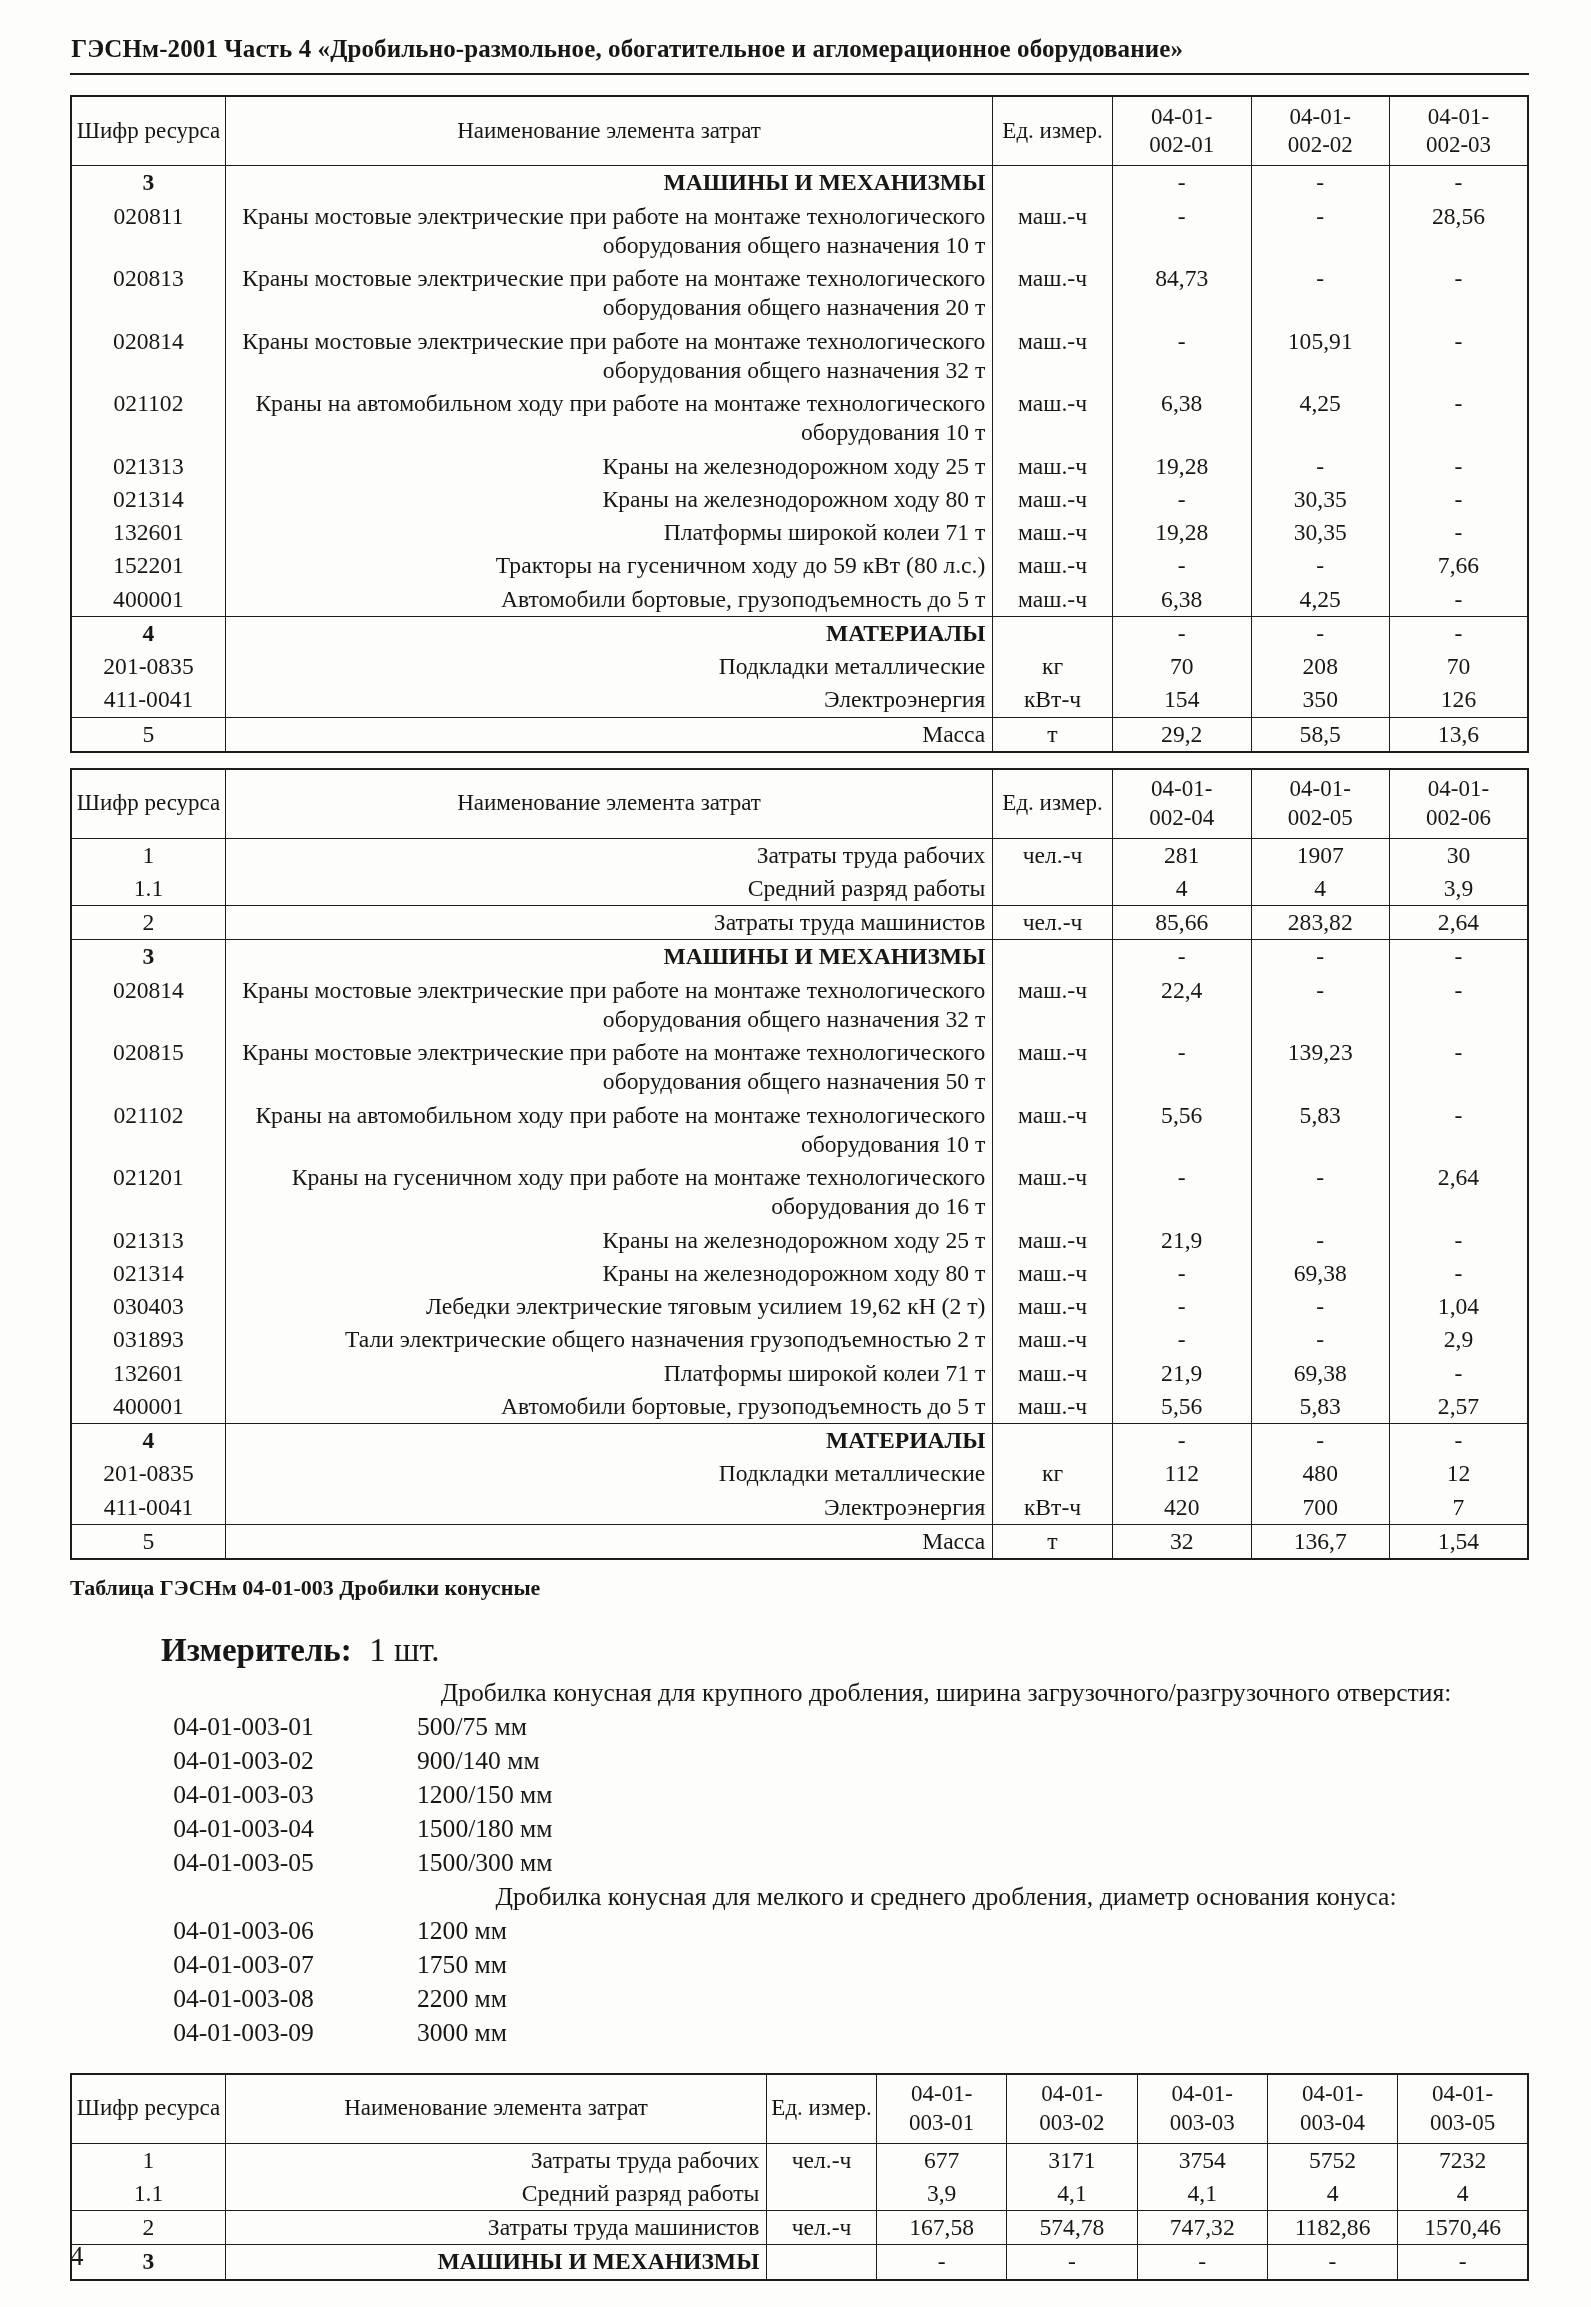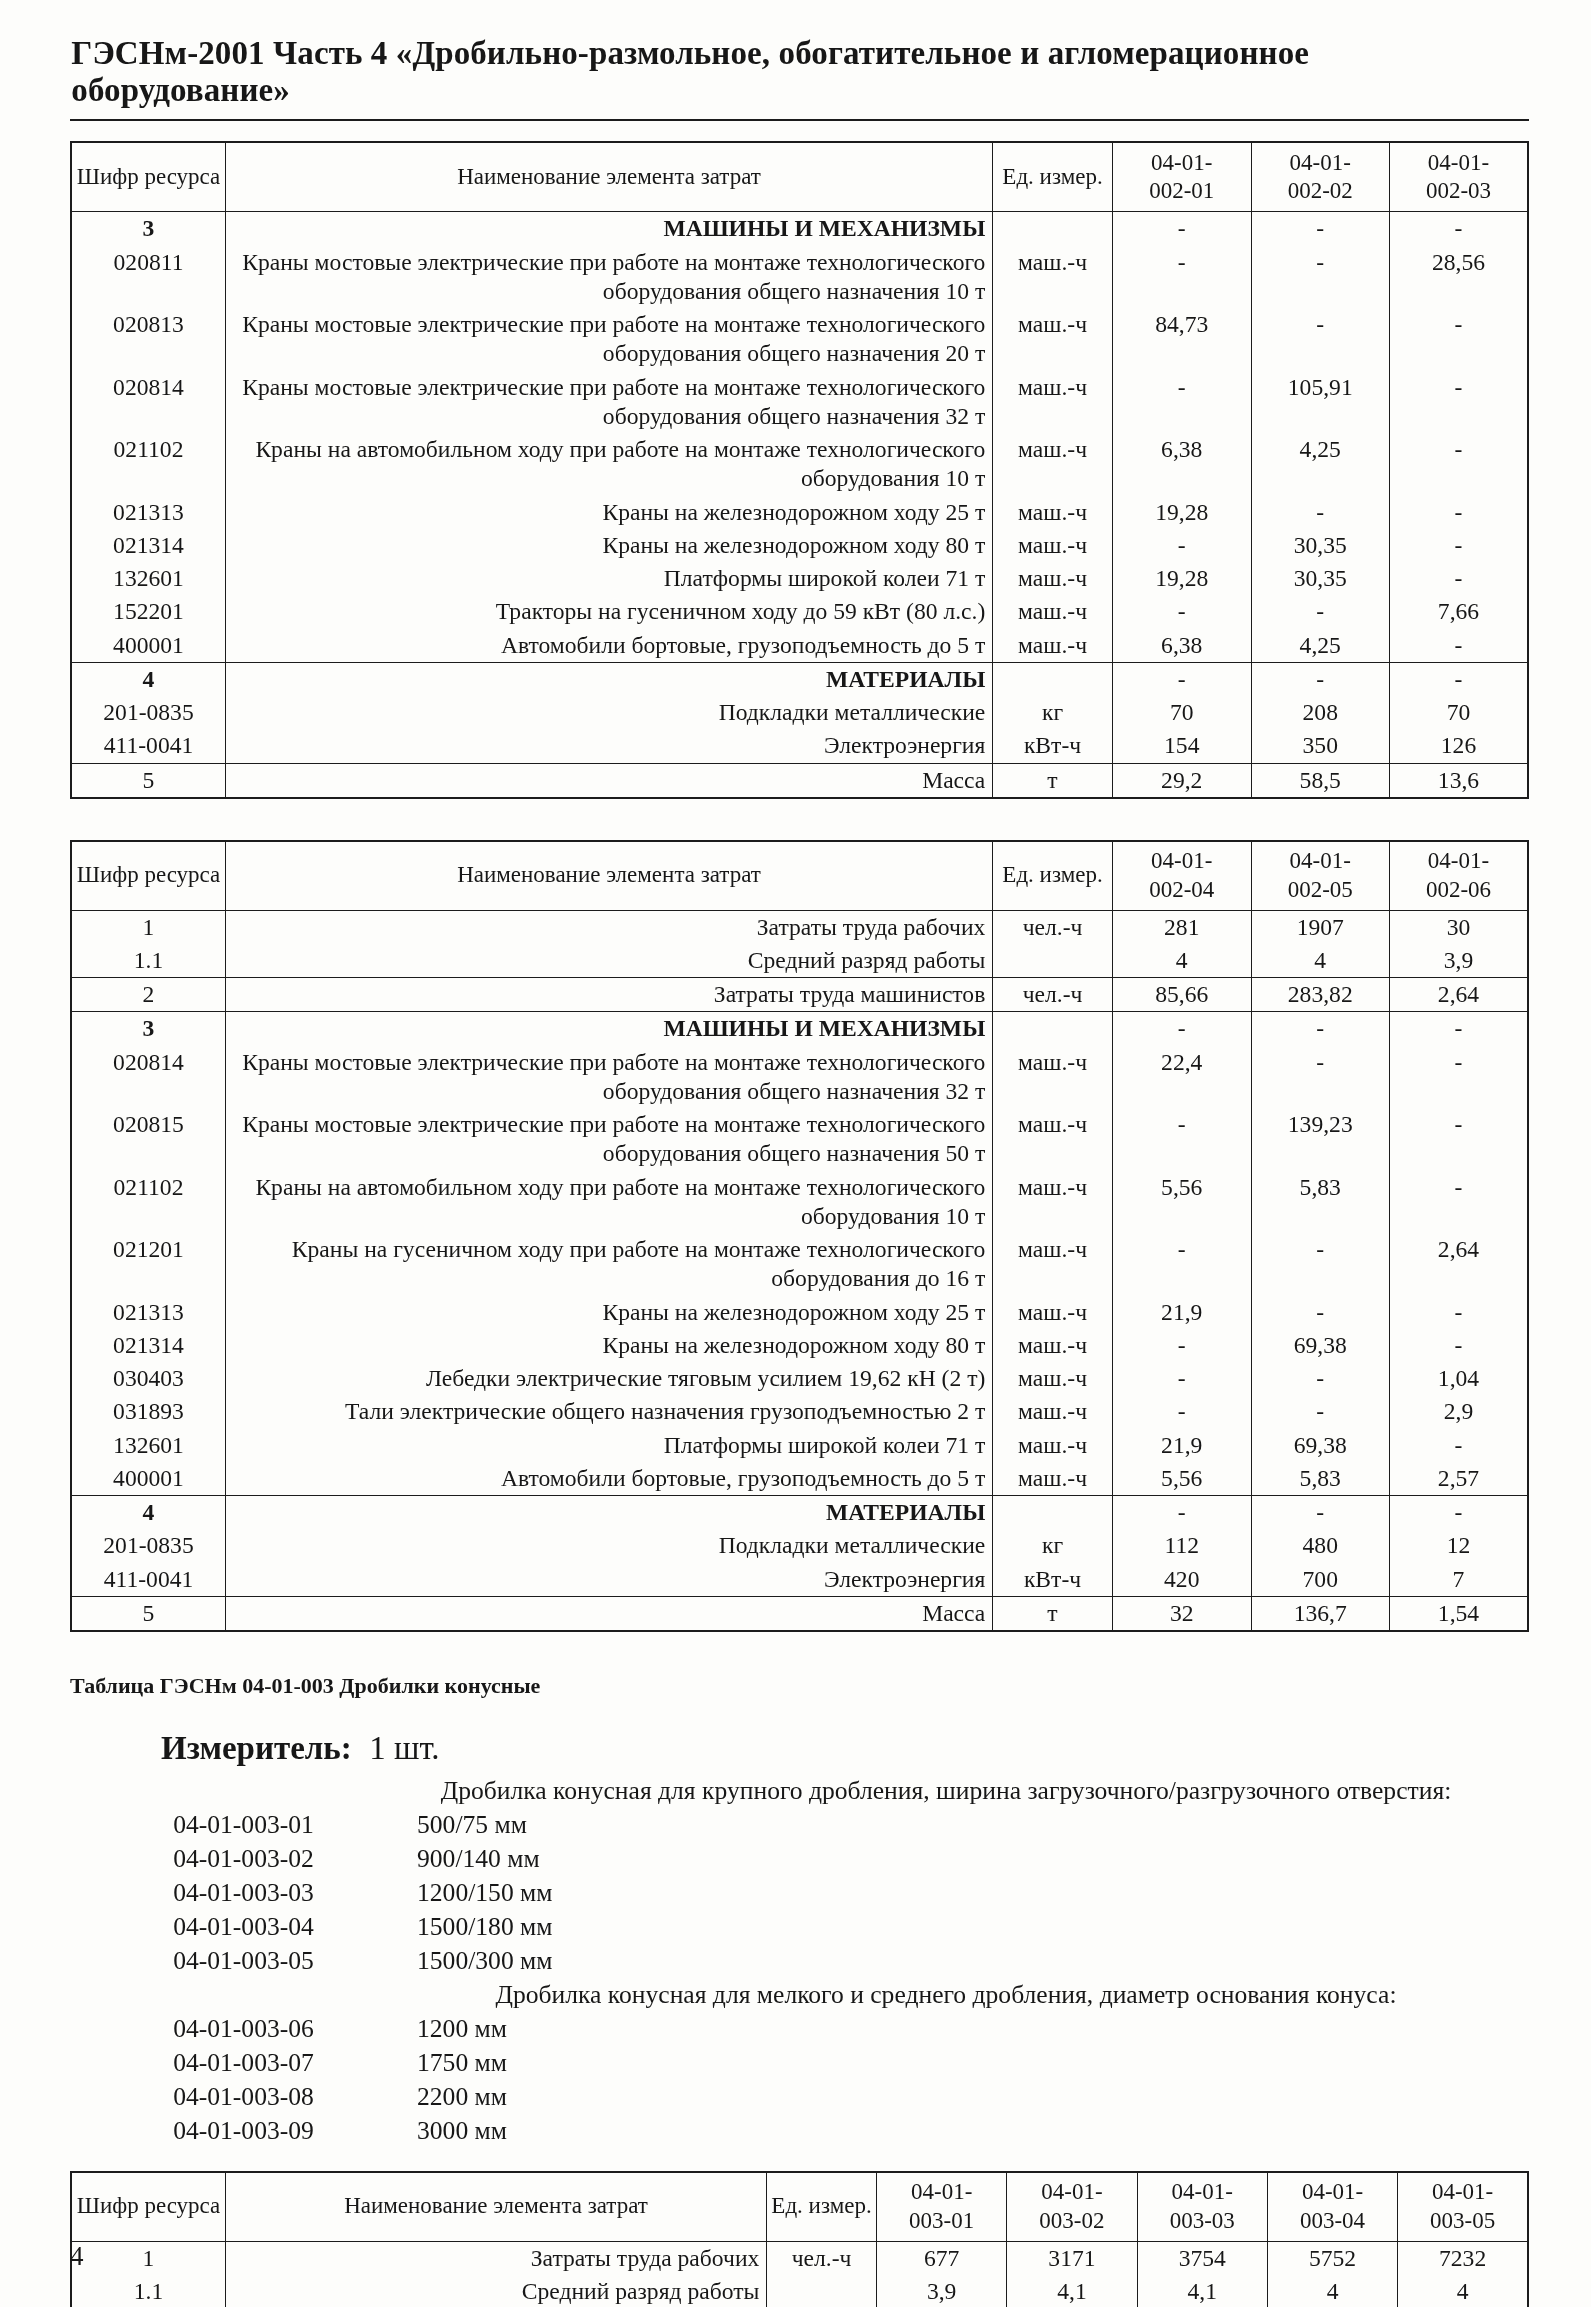--- a/index.html
+++ b/index.html
@@ -10,32 +10,32 @@
     box-sizing: border-box;
     background: #fdfdfb;
     color: #171717;
     font-family: "Liberation Serif", serif;
     position: relative;
     padding: 32px 62px 0 70px;
     overflow: hidden;
   }
   .doc-header {
     font-weight: bold;
-    font-size: 33px;
+    font-size: 25px;
     padding: 2.7px 0 10.8px 1.3px;
     border-bottom: 2px solid #1c1c1c;
     margin-bottom: 20px;
     letter-spacing: 0.1px;
   }
   table.est-table {
     width: 100%;
     table-layout: fixed;
     border-collapse: collapse;
     border: 2px solid #1c1c1c;
-    margin-bottom: 41px;
+    margin-bottom: 15px;
     font-size: 23.6px;
     line-height: 1.24;
   }
   .est-table th {
     font-weight: normal;
     text-align: center;
     vertical-align: middle;
     white-space: pre-line;
     border-bottom: 1.3px solid #1c1c1c;
     padding: 5.4px 4px;

